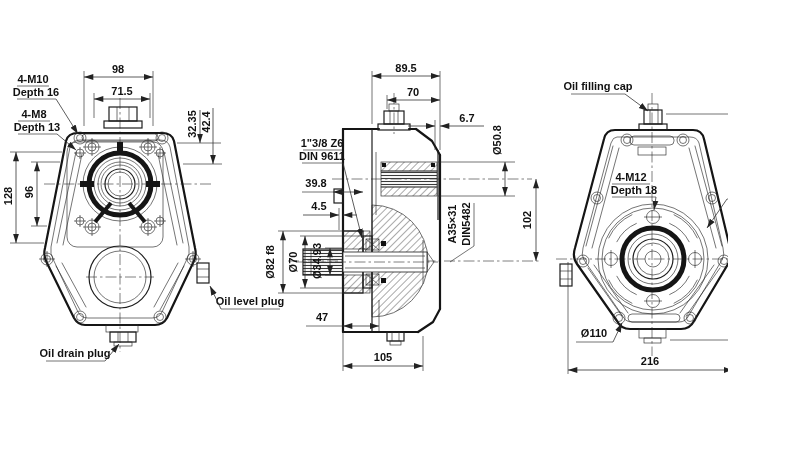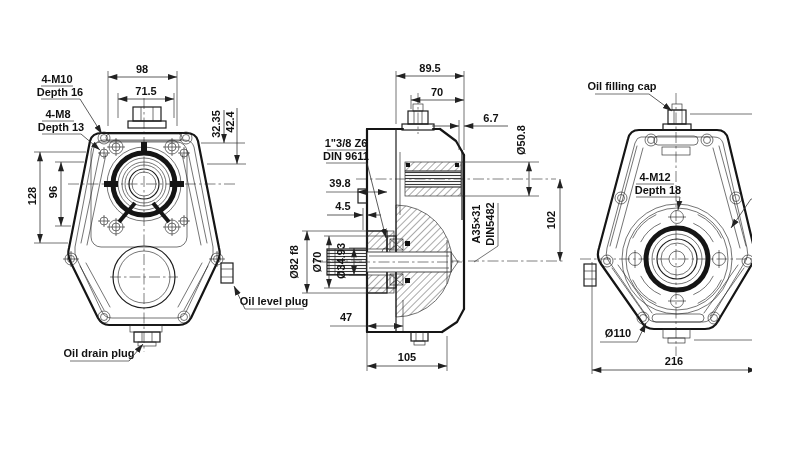--- a/index.html
+++ b/index.html
@@ -1,17 +1,17 @@
 <!DOCTYPE html>
 <html><head>
 <meta charset="utf-8">
 <style>
   html,body{margin:0;padding:0;background:#fff;}
   .canvas{position:relative;width:728px;height:450px;background:#fff;overflow:hidden;
-          font-family:"Liberation Sans",sans-serif;margin-left:24px;}
+          font-family:"Liberation Sans",sans-serif;}
   svg{display:block;}
   svg text{font-family:"Liberation Sans","DejaVu Sans",sans-serif;font-size:11px;font-weight:bold;fill:#111;}
   .o{stroke:#151515;stroke-width:2.2;fill:none;stroke-linejoin:round;stroke-linecap:round;}
   .m{stroke:#1d1d1d;stroke-width:1.2;fill:none;}
   .t{stroke:#2a2a2a;stroke-width:0.65;fill:none;}
   .d{stroke:#333;stroke-width:0.8;fill:none;}
   .cl{stroke:#3a3a3a;stroke-width:0.65;fill:none;stroke-dasharray:11 3 2.5 3;}
   .hv{stroke:#151515;fill:none;}
   .blk{fill:#111;stroke:none;}
   .wfill{fill:#fff;}

